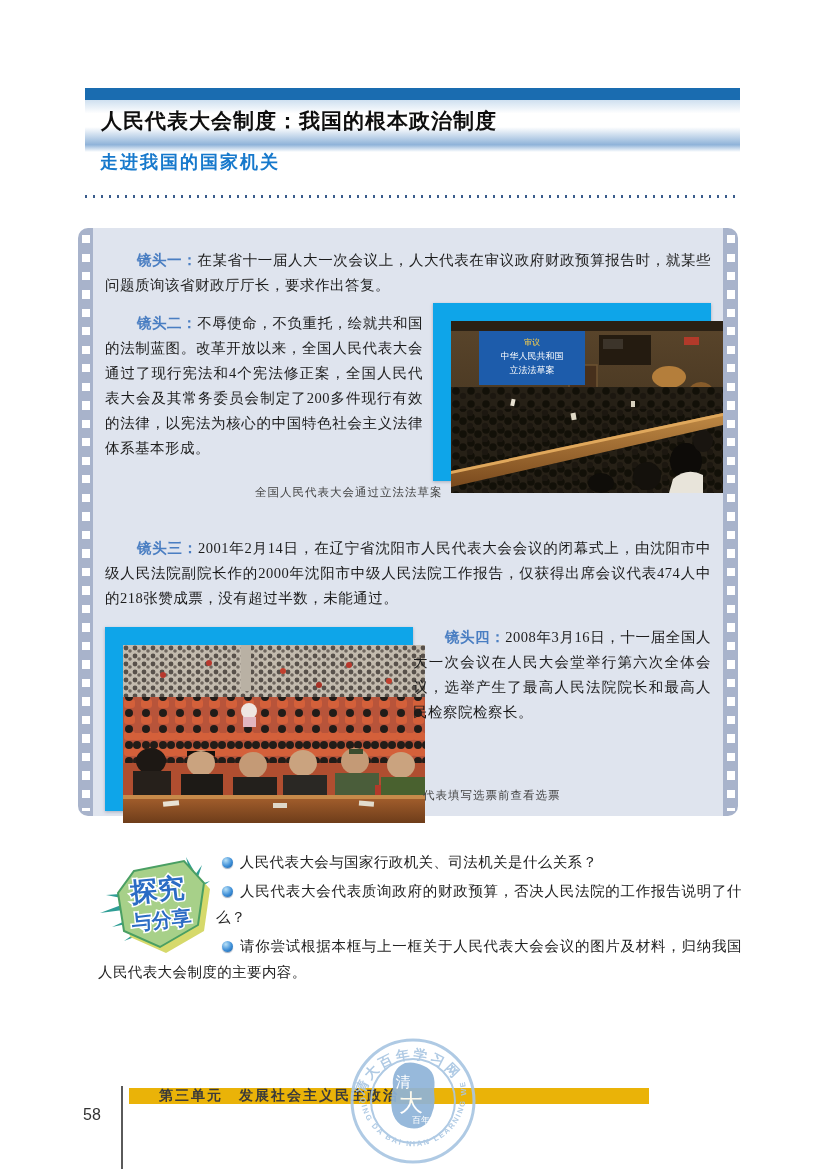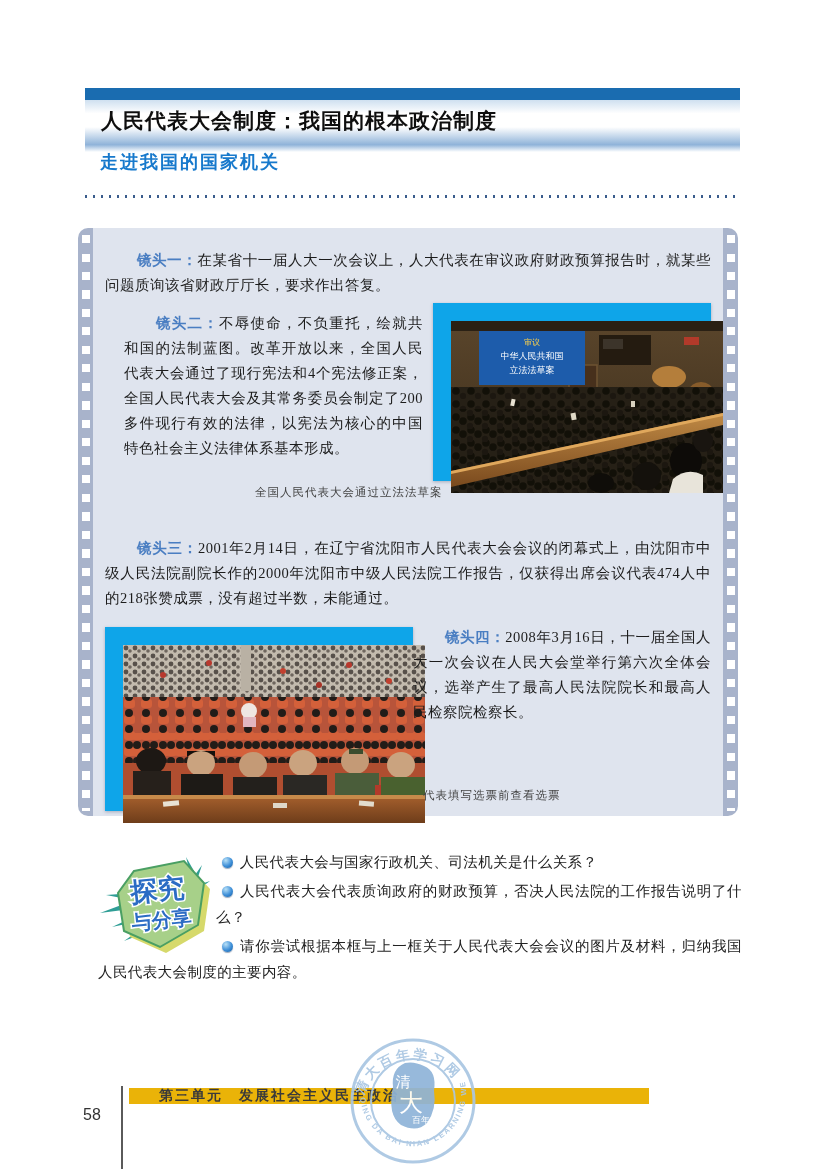--- a/index.html
+++ b/index.html
@@ -24,21 +24,21 @@
   .strip.left  { left:0;  border-radius:10px 0 0 10px; }
   .strip.right { right:0; border-radius:0 10px 10px 0; }
   .holes { position:absolute; top:7px; bottom:5px; left:3.5px; width:8px;
     background-image:repeating-linear-gradient(180deg,#ffffff 0 8px,transparent 8px 18.5px); }
   .film-content { position:absolute; left:15px; right:15px; top:0; bottom:0; padding:20px 12px 0 12px; }
 
   .scene { font-family:"Liberation Serif","DejaVu Serif",serif; font-size:14.5px; line-height:25px;
     color:#1c1c1c; text-align:justify; text-indent:2.2em; letter-spacing:0.5px; }
   .scene-label { color:#4a7ec2; font-weight:bold; }
 
-  .row2 { display:flex; margin-top:13px;margin-left:19px; }
+  .row2 { display:flex; margin-top:13px; }
   .row2 .txt { flex:1; min-width:0; }
   .photo-frame { background:#0ea5e9; padding:18px; box-shadow:0 1px 3px rgba(60,70,100,.35); }
   .photo1-frame { width:278px; height:178px; margin-left:10px; margin-top:-8px; }
   .caption { font-size:11.5px; color:#444; letter-spacing:1px; }
   .caption1 { margin:4px 0 0 150px; }
 
   .scene3 { margin-top:36px; }
 
   .row4 { position:relative; display:flex; margin-top:14px; }
   .photo2-frame { width:308px; height:184px; margin-top:2px; }

